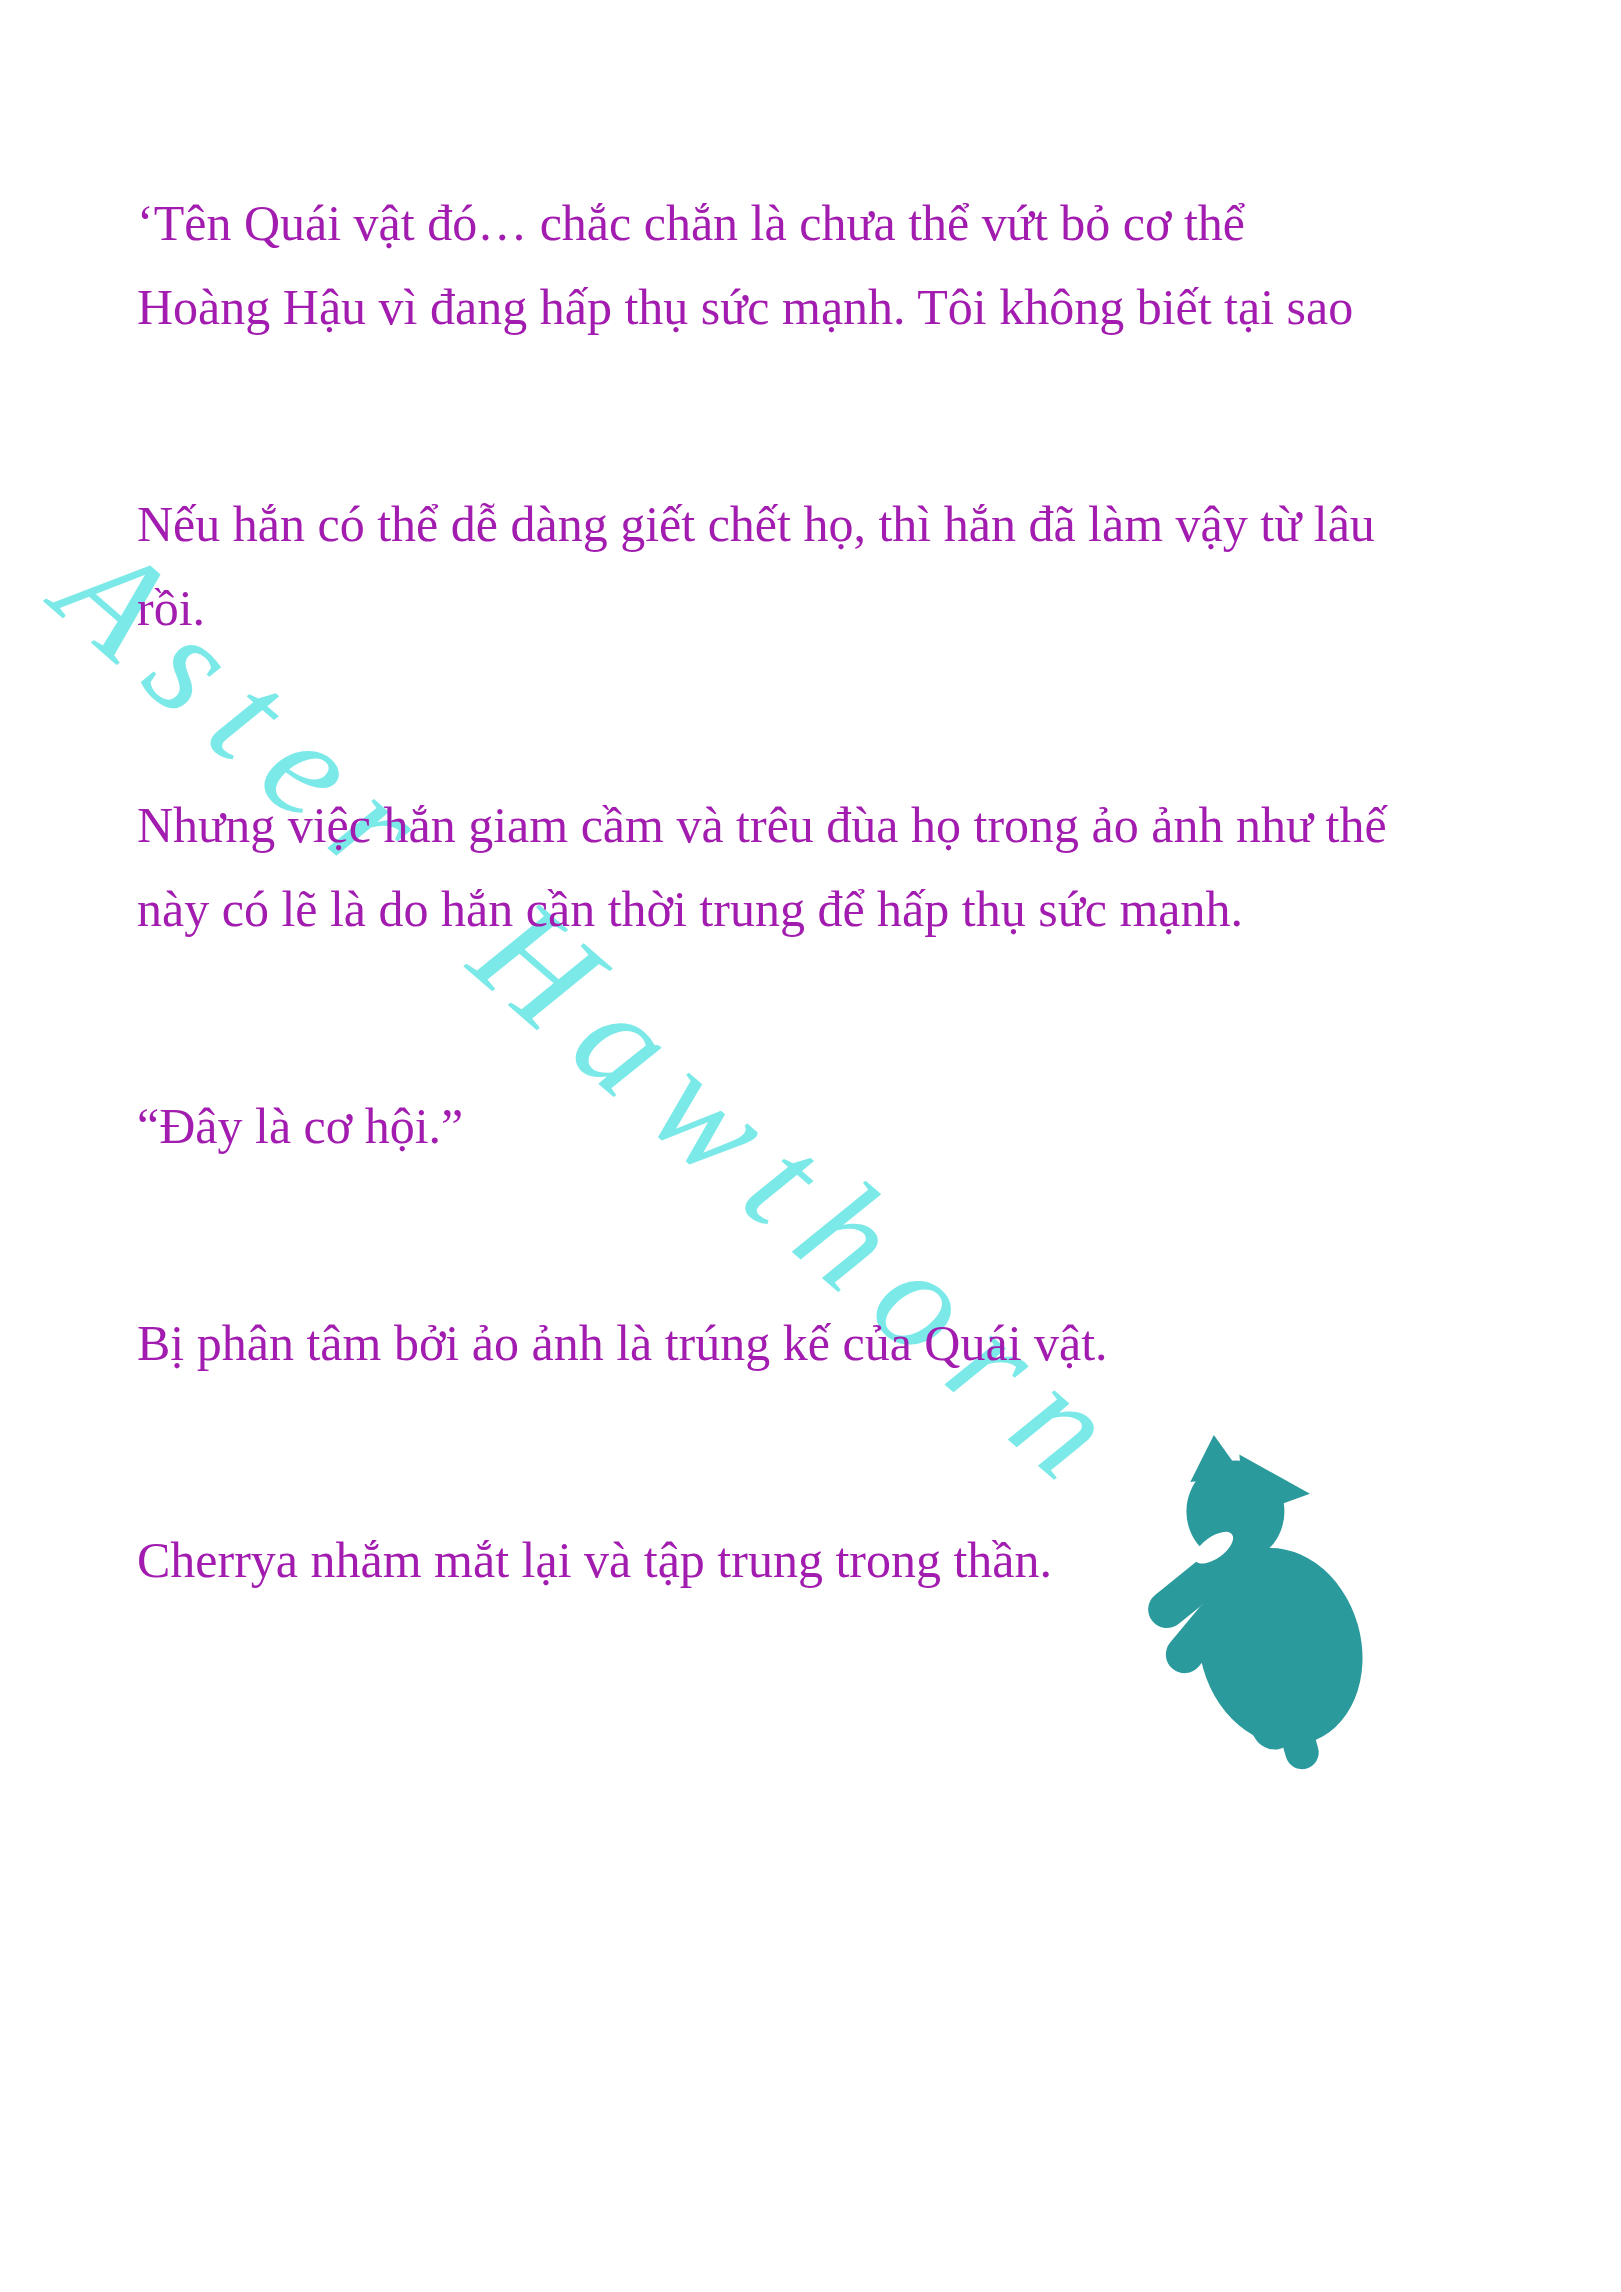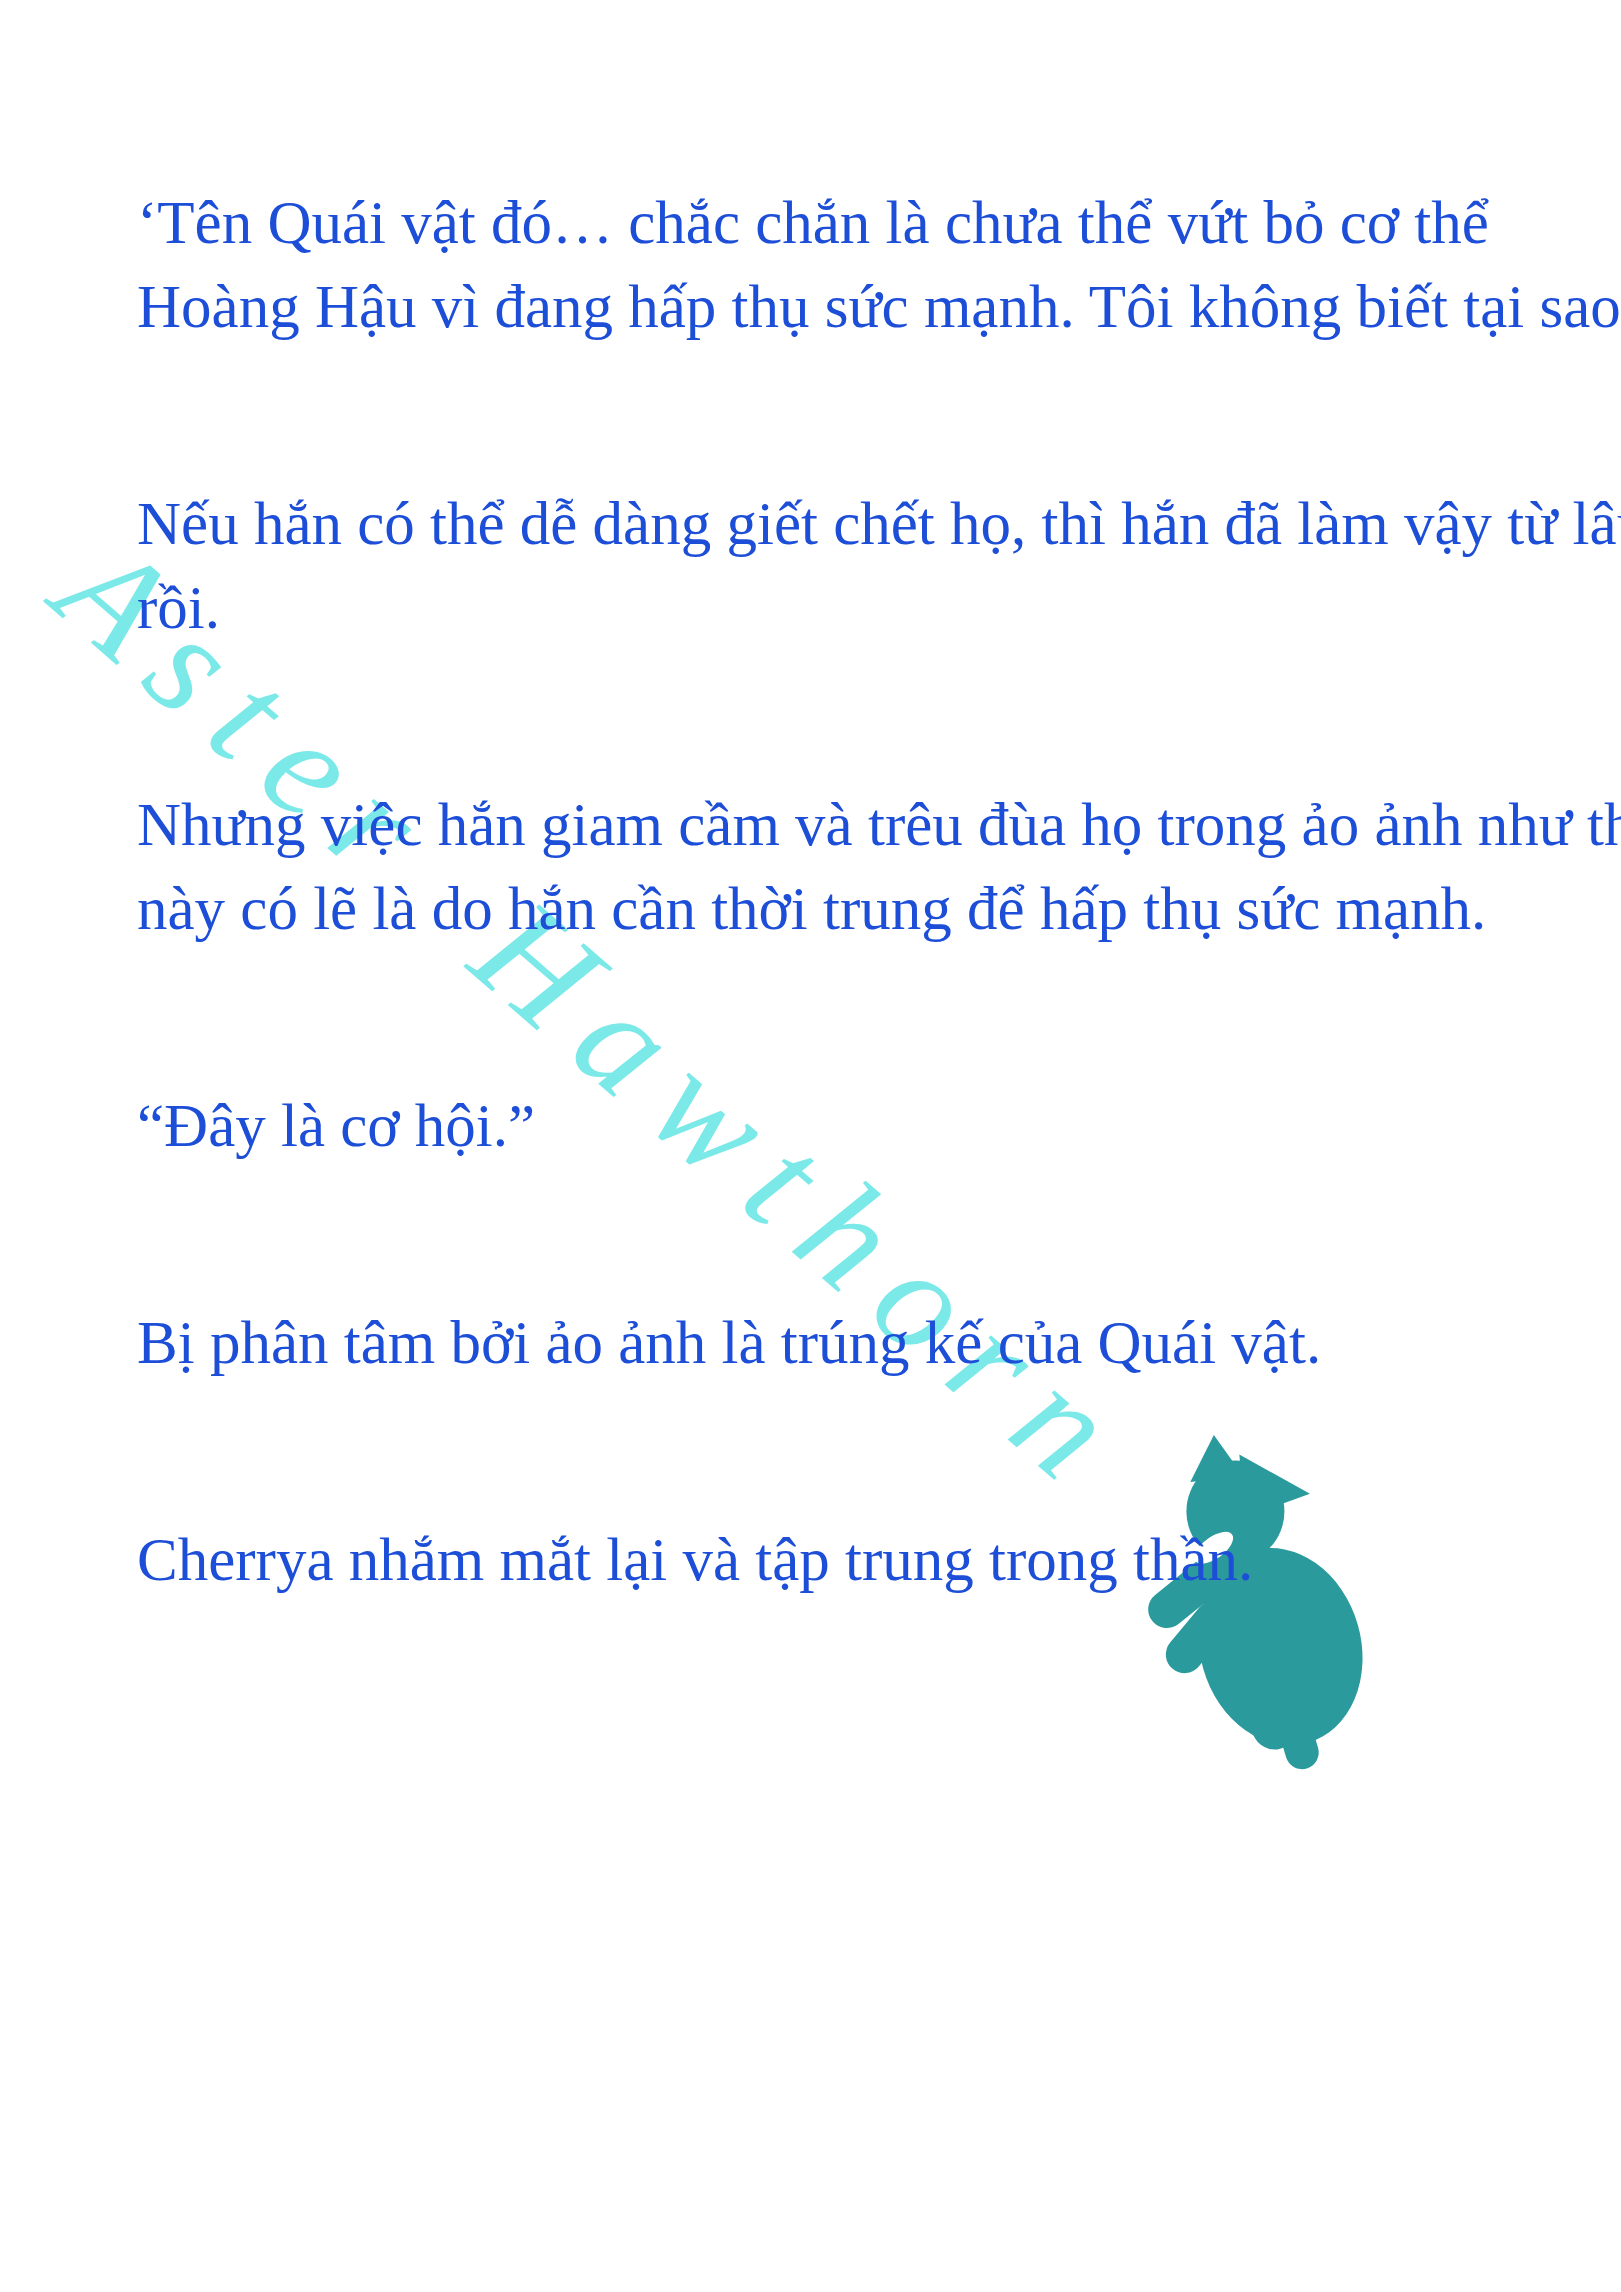--- a/index.html
+++ b/index.html
@@ -32,22 +32,22 @@
     position: absolute;
     left: 1145px; top: 1433px;
     z-index: 2;
   }
 
   
   .content {
     position: absolute;
     left: 137px; top: 181px; right: 98px;
     z-index: 3;
-    color: #1d4ed8;
-    font-size: 61px;
+    color: #a21caf;
+    font-size: 50px;
   }
   .para { margin: 0 0 133px 0; }
   .line { line-height: 84px; white-space: nowrap; }
 </style>
 </head>
 <body>
 
 <div class="page">
 
   <div class="watermark" style="color: rgb(124, 233, 233);">Aster Hawthorn</div>

